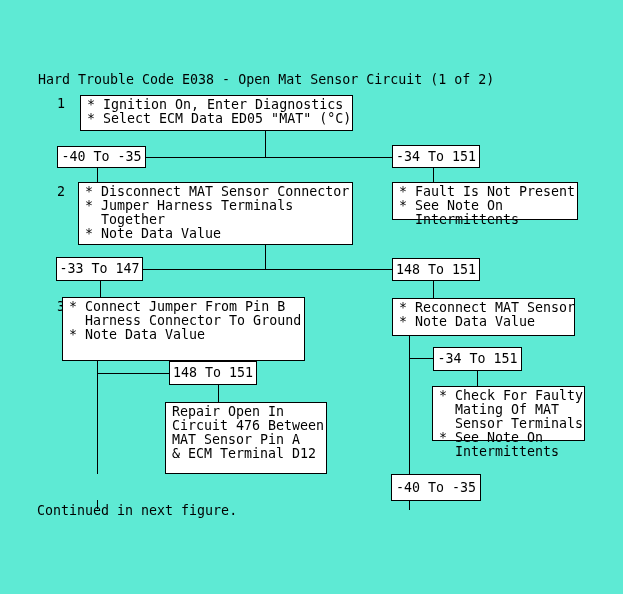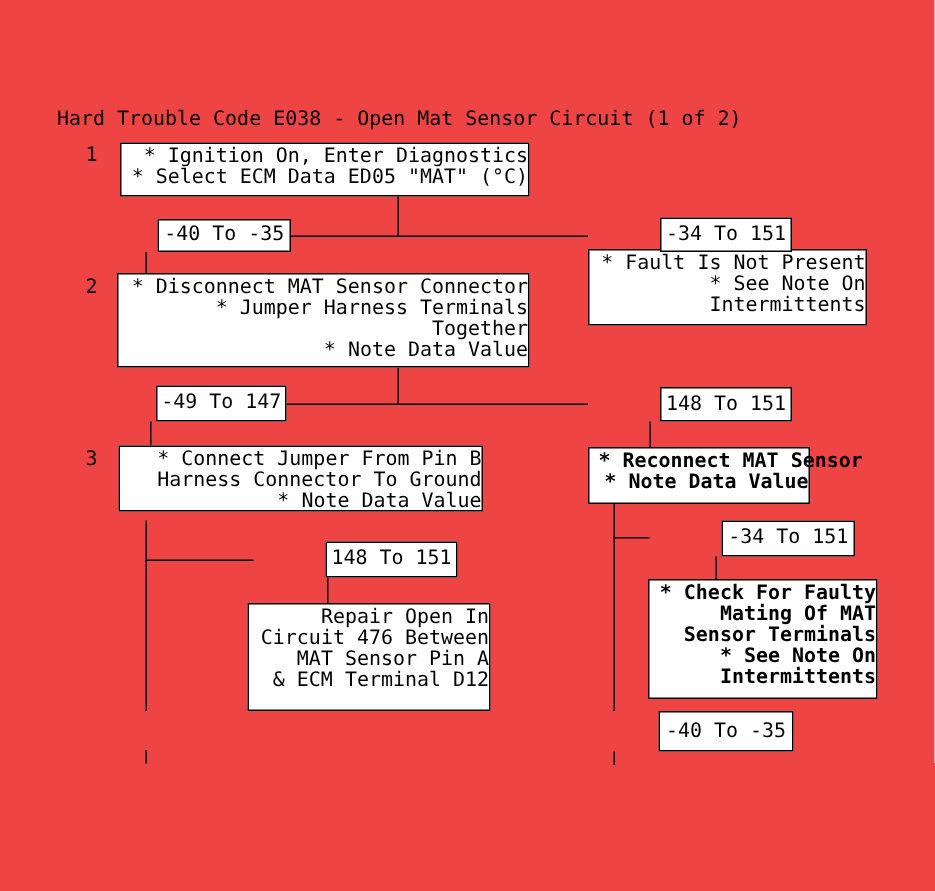--- a/index.html
+++ b/index.html
@@ -5,38 +5,37 @@
   * { margin: 0; padding: 0; box-sizing: border-box; }
   html, body { background: #ffffff; }
   body {
     font-family: "DejaVu Sans Mono", "Liberation Mono", monospace;
     color: #000000;
   }
   #canvas {
     position: relative;
     width: 623px;
     height: 594px;
-    background: #ef4444;
+    background: #5eead4;
     font-size: 13.3px;
     line-height: 14px;
     overflow: hidden;
   }
   .txt { position: absolute; white-space: pre; }
   .box {
     position: absolute;
     border: 1px solid #000000;
     background: #ffffff;
   }
-  .box-text { white-space: pre; padding: 2px 0 0 6px; text-align: right; }
+  .box-text { white-space: pre; padding: 2px 0 0 6px; }
   .range {
     display: flex;
     align-items: center;
     justify-content: center;
     white-space: pre;
-    margin-left: 48px;
   }
   .vline { position: absolute; width: 1px; background: #000000; }
   .hline { position: absolute; height: 1px; background: #000000; }
   .stepnum { position: absolute; white-space: pre; }
 </style>
 </head>
 <body>
 
 <div id="canvas">
 
@@ -68,61 +67,62 @@
 * Select ECM Data ED05 "MAT" (°C)</div>
   </div>
 
   <div class="box" style="left:78px; top:182px; width:275px; height:63px;">
     <div class="box-text">* Disconnect MAT Sensor Connector
 * Jumper Harness Terminals
   Together
 * Note Data Value</div>
   </div>
 
-  <div class="box" style="left:79px; top:297px; width:243px; height:44px;">
+  <div class="box" style="left:62px; top:297px; width:243px; height:64px;">
     <div class="box-text">* Connect Jumper From Pin B
   Harness Connector To Ground
 * Note Data Value</div>
   </div>
 
-  <div class="box" style="left:392px; top:166px; width:186px; height:51px;">
+  <div class="box" style="left:392px; top:182px; width:186px; height:38px;">
     <div class="box-text">* Fault Is Not Present
 * See Note On
   Intermittents</div>
   </div>
 
-  <div class="box" style="left:392px; top:298px; width:148px; height:38px;font-weight:bold;">
+  <div class="box" style="left:392px; top:298px; width:183px; height:38px;">
     <div class="box-text">* Reconnect MAT Sensor
 * Note Data Value</div>
   </div>
 
   <div class="box" style="left:165px; top:402px; width:162px; height:72px;">
     <div class="box-text">Repair Open In
 Circuit 476 Between
 MAT Sensor Pin A
 &amp; ECM Terminal D12</div>
   </div>
 
-  <div class="box" style="left:432px; top:386px; width:153px; height:80px;font-weight:bold;">
+  <div class="box" style="left:432px; top:386px; width:153px; height:55px;">
     <div class="box-text">* Check For Faulty
   Mating Of MAT
   Sensor Terminals
 * See Note On
   Intermittents</div>
   </div>
 
   <div class="box range" style="left:57px; top:146px; width:89px; height:22px;">-40 To -35</div>
 
   <div class="box range" style="left:392px; top:145px; width:88px; height:23px;">-34 To 151</div>
 
-  <div class="box range" style="left:56px; top:257px; width:87px; height:24px;">-49 To 147</div>
+  <div class="box range" style="left:56px; top:257px; width:87px; height:24px;">-33 To 147</div>
 
   <div class="box range" style="left:392px; top:258px; width:88px; height:23px;">148 To 151</div>
 
   <div class="box range" style="left:169px; top:361px; width:88px; height:24px;">148 To 151</div>
 
   <div class="box range" style="left:433px; top:347px; width:89px; height:24px;">-34 To 151</div>
 
 
   <div class="box range" style="left:391px; top:474px; width:90px; height:27px;">-40 To -35</div>
 
+  <div class="txt" style="left:37px; top:504px;">Continued in next figure.</div>
 
 </div>
 
 </body></html>

